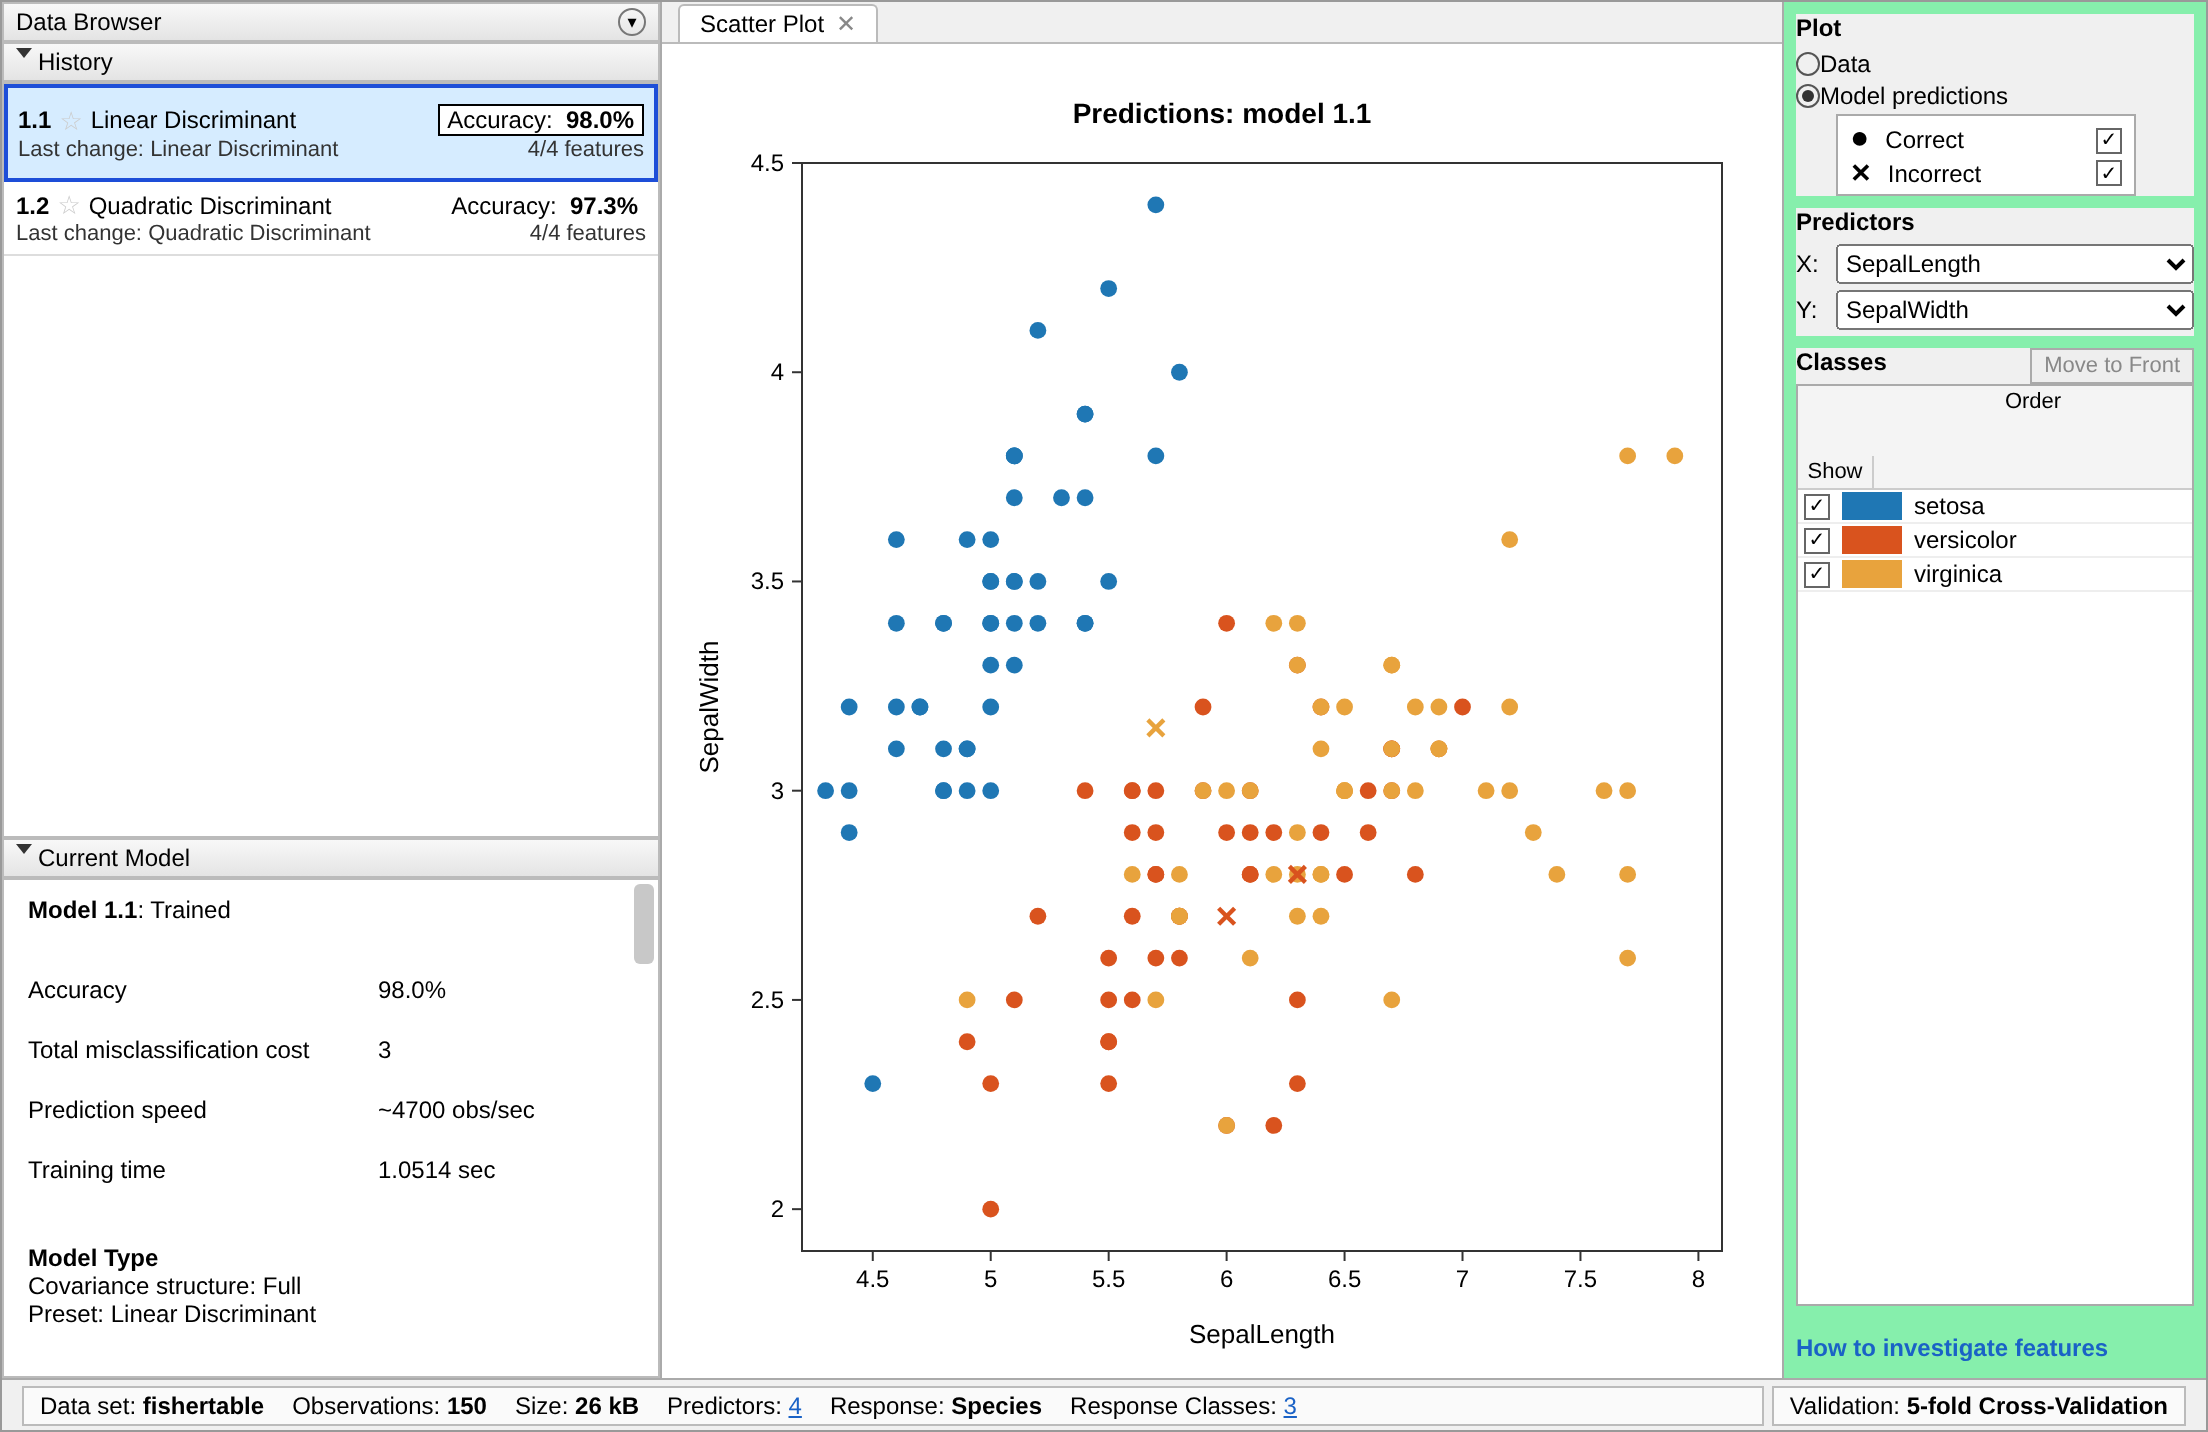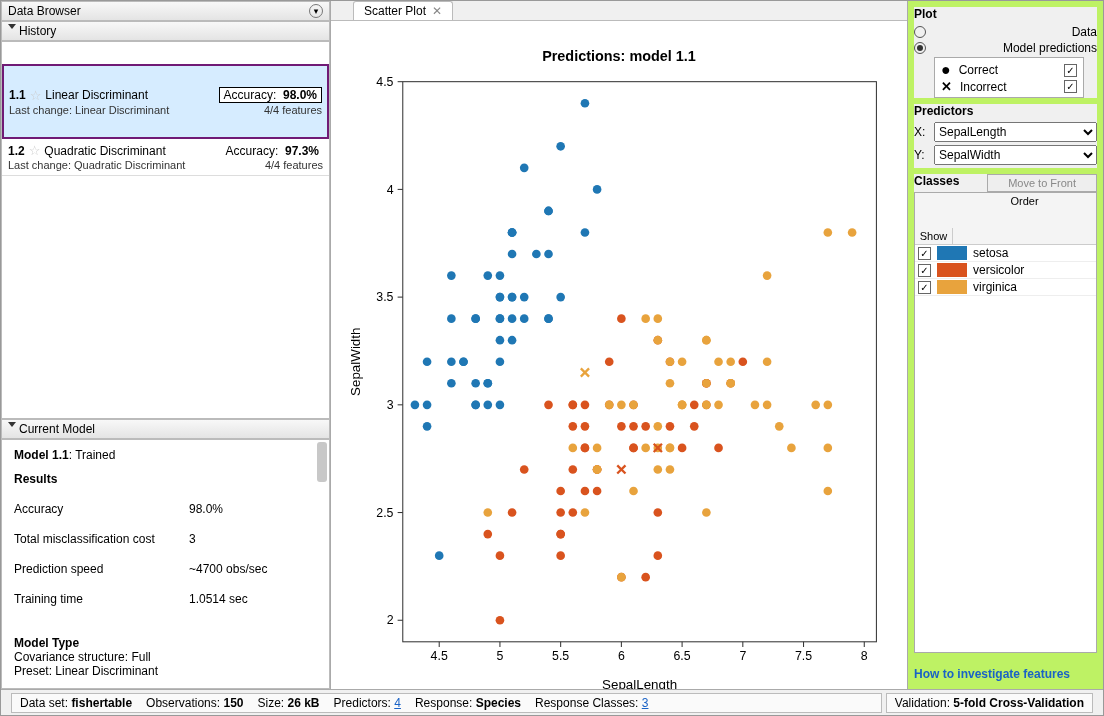--- a/index.html
+++ b/index.html
@@ -3,52 +3,52 @@
 <meta charset="utf-8">
 <style>
   * { box-sizing: border-box; font-family: "Segoe UI", Arial, sans-serif; }
   body { margin:0; padding:0; width:1104px; height:716px; background:#f0f0f0; font-size:12px; color:#000; }
   .app { display:flex; flex-direction:column; width:100%; height:100%; border:1px solid #999; }
   .main { flex:1; display:flex; overflow:hidden; }
   .left { width:330px; display:flex; flex-direction:column; border-right:1px solid #aaa; background:#f0f0f0; }
   .panel-header { display:flex; align-items:flex-start; background:linear-gradient(#f8f8f8,#e4e4e4); border:1px solid #bbb; padding:2px 6px; font-size:12px; }
   .hist-box { flex:1; background:#fff; border:1px solid #bbb; overflow:auto; }
   .hist-item { border-bottom:1px solid #ddd; padding:4px 6px; }
-  .hist-item.sel { background:#d6ecff; border:2px solid #701a75; padding:21px 5px;margin-top:22px; }
+  .hist-item.sel { background:#d6ecff; border:2px solid #1d4ed8; padding:8px 5px; }
   .hist-row1 { display:flex; align-items:center; gap:4px; }
   .acc-box { margin-left:auto; border:1px solid #000; padding:0 4px; font-size:12px; background:#fff; }
   .hist-item:not(.sel) .acc-box { border:none; }
   .hist-row2 { display:flex; font-size:11px; color:#333; margin-top:1px; }
   .cm-box { height:250px; background:#fff; border:1px solid #bbb; overflow:auto; position:relative; }
   .cm-scroll { position:absolute; right:2px; top:2px; bottom:2px; width:10px; }
   .cm-thumb { background:#c8c8c8; border-radius:3px; height:40px; }
   .cm-content { padding:8px 12px; }
   .kv { display:flex; margin:16px 0; }
   .kv .k { width:175px; }
   .center { flex:1; display:flex; flex-direction:column; background:#fff; }
-  .tabbar { display:flex; align-items:center; height:24px; background:#f0f0f0; border-bottom:1px solid #bbb; padding-left:22px; }
+  .tabbar { display:flex; align-items:center; height:24px; background:#f0f0f0; border-bottom:1px solid #bbb; padding-left:8px; }
   .tab { background:#fff; border:1px solid #bbb; border-bottom:none; padding:2px 10px; display:flex; align-items:center; gap:6px; border-radius:3px 3px 0 0; font-size:12px; }
   .plot-area { flex:1; position:relative; padding:18px 10px 6px 10px; }
   svg.chart { width:100%; height:100%; }
-  .right { width:196px; background:#bef264; border-left:1px solid #aaa; display:flex; flex-direction:column; padding:6px; gap:6px; }
+  .right { width:212px; background:#86efac; border-left:1px solid #aaa; display:flex; flex-direction:column; padding:6px; gap:6px; }
   .section { background:#f0f0f0; }
   .sec-title { font-weight:bold; margin-bottom:4px; }
-  .radio-row { display:flex; align-items:center; gap:0; margin:2px 0;justify-content:space-between; }
+  .radio-row { display:flex; align-items:center; gap:0; margin:2px 0; }
   .legend-box { border:1px solid #aaa; background:#fff; margin-left:20px; padding:3px 6px; width:150px; }
   .lg-row { display:flex; align-items:center; gap:8px; }
   .chk { width:13px; height:13px; border:1px solid #666; display:inline-flex; align-items:center; justify-content:center; background:#fff; font-size:10px; }
   .sel-row { display:flex; align-items:center; margin:3px 0; gap:6px; }
   select { flex:1; font-size:12px; height:20px; }
   .classes-box { flex:1; border:1px solid #aaa; background:#fff; display:flex; flex-direction:column; }
   .cls-head { display:flex; border-bottom:1px solid #ccc; background:#f4f4f4; font-size:11px; }
   .cls-head .c1 { width:38px; text-align:center; border-right:1px solid #ccc; padding:2px;margin-top:35px; }
   .cls-head .c2 { flex:1; text-align:center; padding:2px; }
   .cls-row { display:flex; align-items:center; border-bottom:1px solid #eee; padding:1px 3px; }
   .swatch { width:30px; height:14px; margin:0 6px; }
-  .move-btn { margin-left:auto; background:#eee; border:1px solid #aaa; padding:2px 20px; color:#888; font-size:11px; }
+  .move-btn { margin-left:auto; background:#eee; border:1px solid #aaa; padding:2px 6px; color:#888; font-size:11px; }
   .link { color:#1a62c6; cursor:pointer; margin:8px 0 2px 0; font-weight:bold; }
   .status { height:26px; border-top:1px solid #aaa; background:#f0f0f0; display:flex; align-items:center; padding:0 10px; gap:4px; font-size:12px; }
   .status .box { border:1px solid #bbb; background:#fafafa; padding:2px 8px; display:flex; gap:14px; align-items:center; }
   .status .box span b { font-weight:bold; }
   .status .val-link { color:#1a62c6; text-decoration:underline; }
   .triangle { width:0; height:0; border-left:4px solid transparent; border-right:4px solid transparent; border-top:5px solid #333; display:inline-block; margin-right:3px; }
   .star { color:#ccc; font-size:13px; }
   .circ-icon { width:14px; height:14px; border:1px solid #777; border-radius:50%; display:inline-flex; align-items:center; justify-content:center; font-size:9px; margin-left:auto; }
 </style>
 </head>
@@ -96,21 +96,20 @@
         </div>
 
       <div class="panel-header">
         <span class="triangle"></span>
         <span>Current Model</span>
       </div>
       <div class="cm-box">
         <div class="cm-content">
           <div><b>Model 1.1</b><span>: Trained</span></div>
           <div style="height:10px"></div>
-          <div><b>Results</b></div>
           <div id="cm-rows">
               <div class="kv">
                 <div class="k">Accuracy</div>
                 <div>98.0%</div>
               </div>
               <div class="kv">
                 <div class="k">Total misclassification cost</div>
                 <div>3</div>
               </div>
               <div class="kv">

